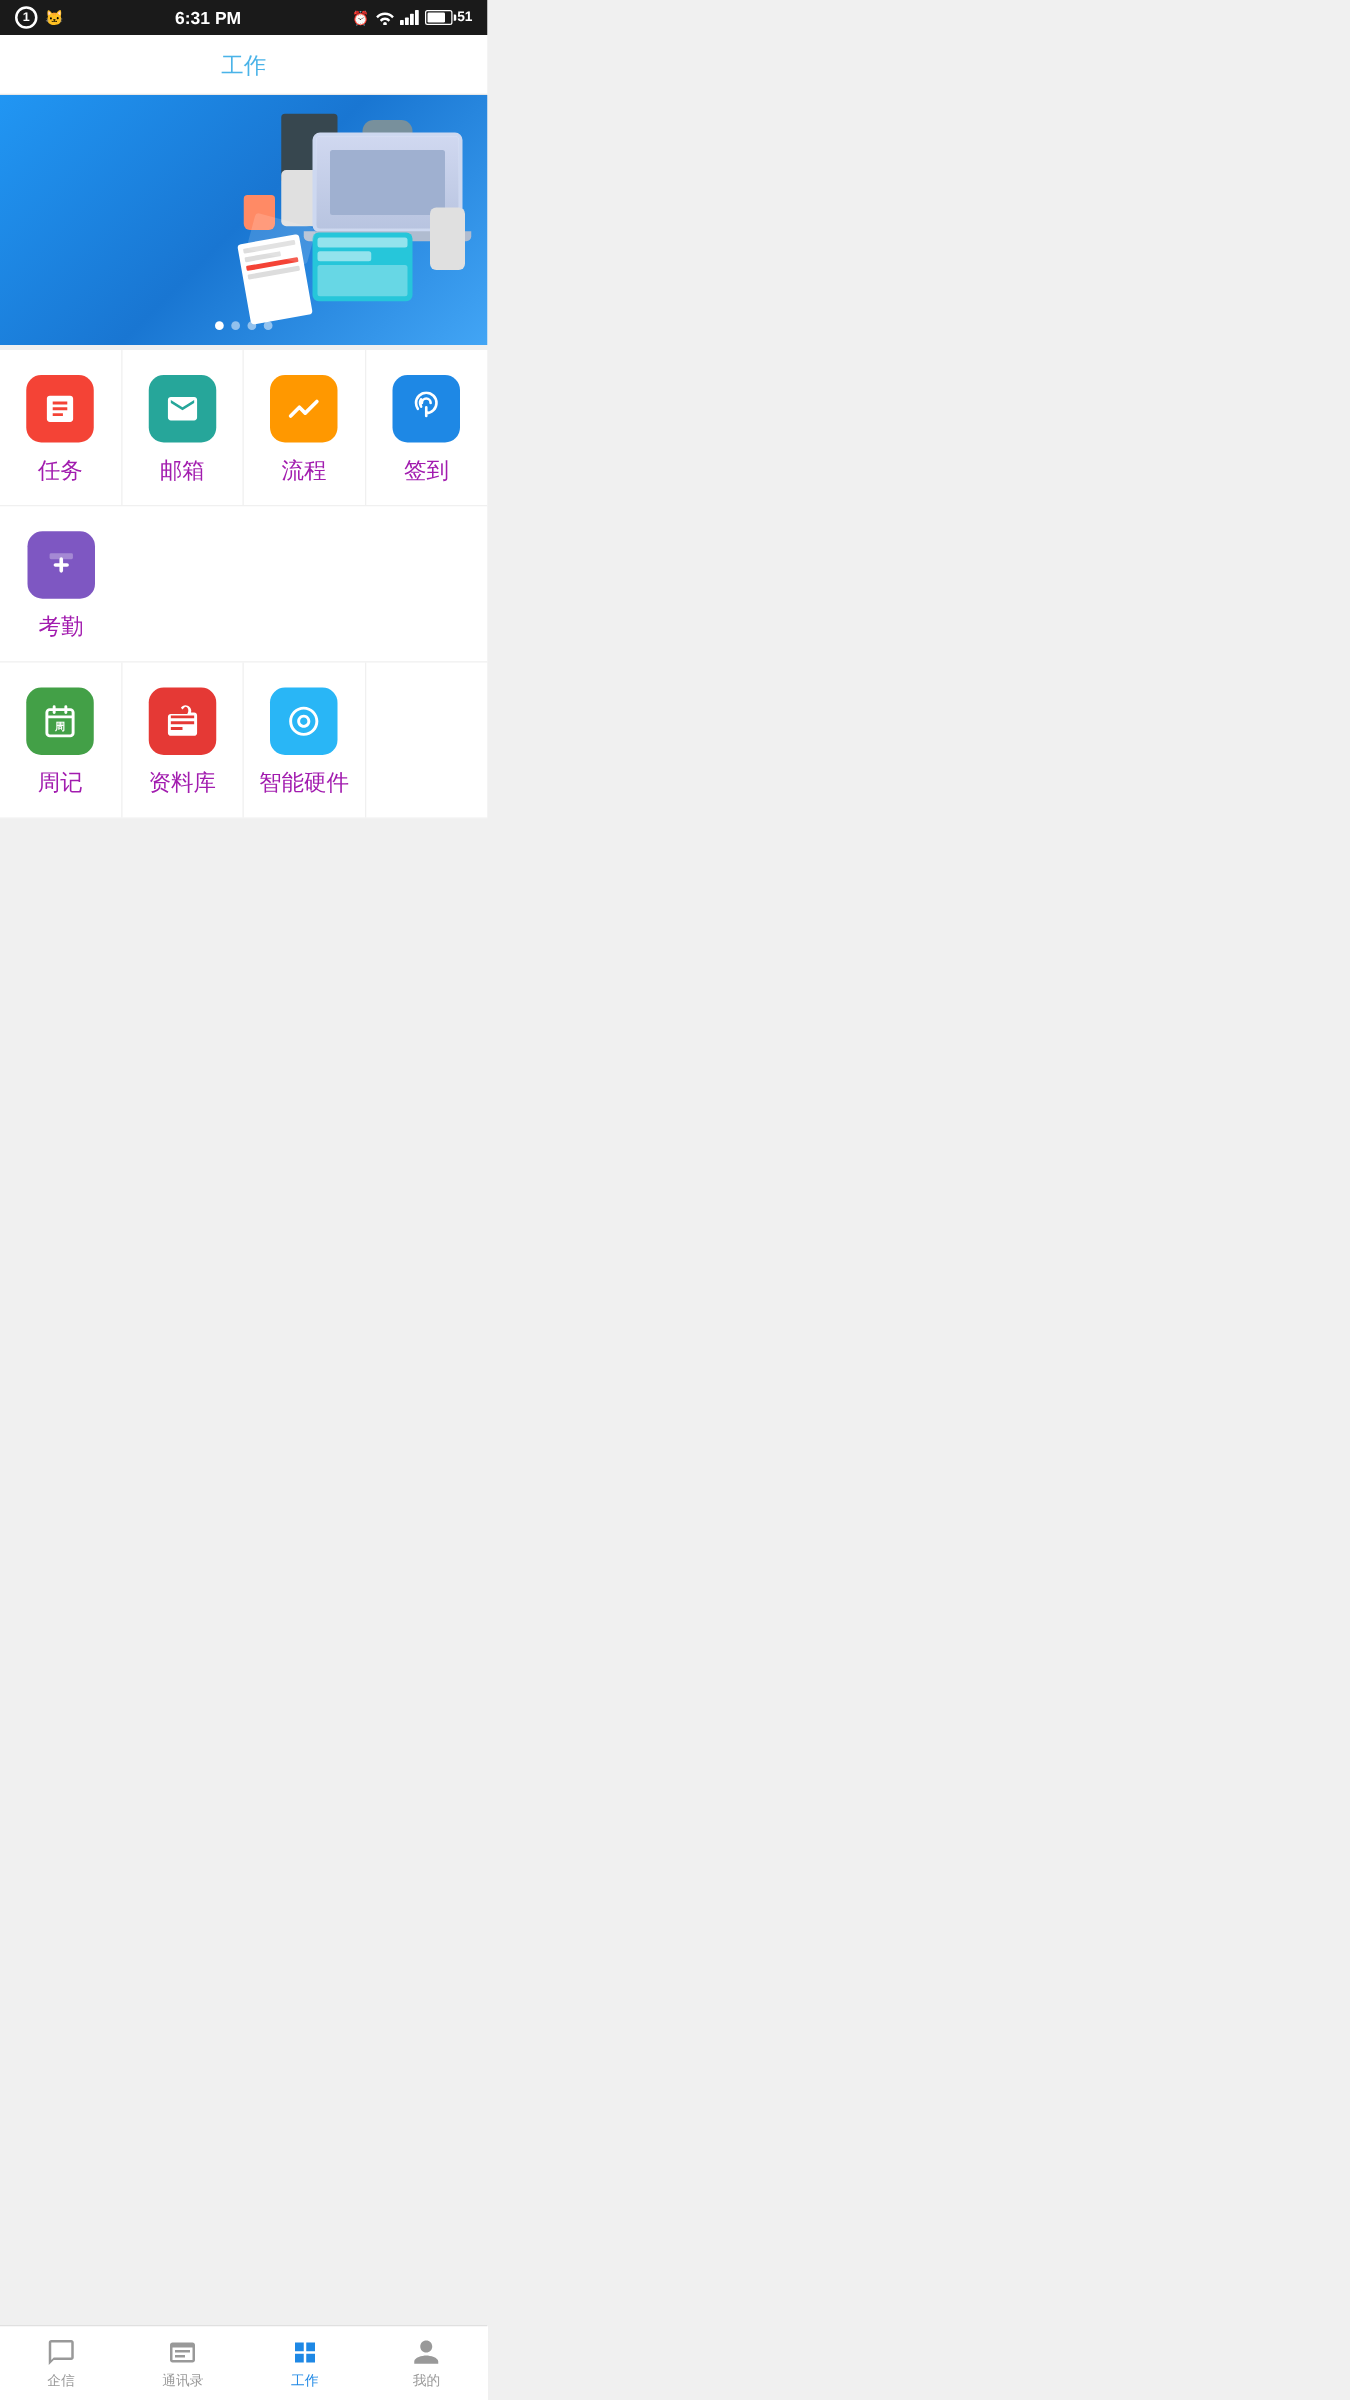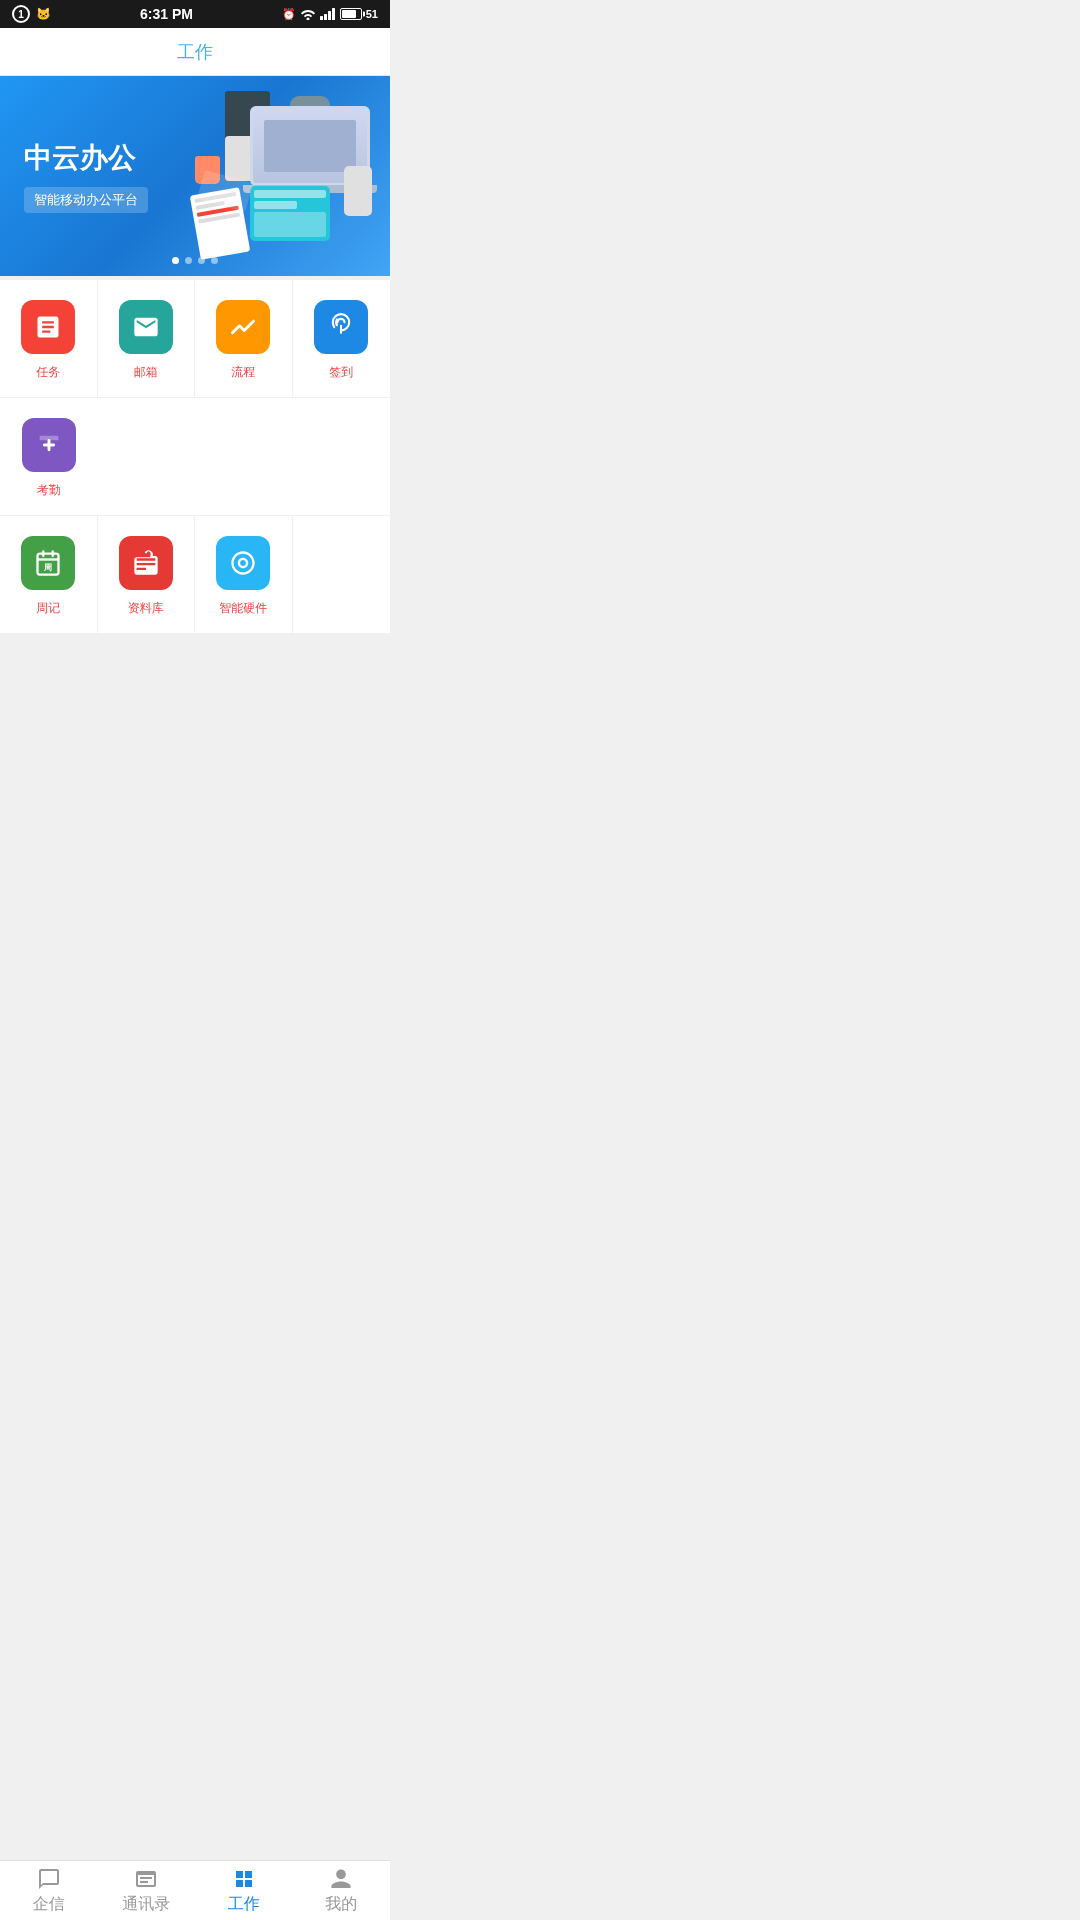--- a/index.html
+++ b/index.html
@@ -231,22 +231,22 @@
       width: 54px;
       height: 54px;
       border-radius: 12px;
       display: flex;
       align-items: center;
       justify-content: center;
       margin-bottom: 10px;
     }
     .icon-box svg { width: 28px; height: 28px; fill: white; }
     .item-label {
-      font-size: 12px;
-      color: #ef4444;
+      font-size: 18px;
+      color: #a21caf;
     }
 
     
     .bg-red { background: #F44336; }
     .bg-orange { background: #FF9800; }
     .bg-teal { background: #26A69A; }
     .bg-blue { background: #1E88E5; }
     .bg-purple { background: #7E57C2; }
     .bg-deep-orange { background: #F4511E; }
     .bg-brown { background: #A1884F; }
@@ -280,21 +280,21 @@
       display: flex;
       flex-direction: column;
       align-items: center;
       justify-content: center;
       gap: 3px;
       cursor: pointer;
       color: #999;
     }
     .nav-item.active { color: #1E88E5; }
     .nav-item svg { width: 24px; height: 24px; }
-    .nav-label { font-size: 16px; }
+    .nav-label { font-size: 11px; }
   </style>
 </head>
 <body>
 
 <div class="status-bar">
   <div class="status-left">
     <span style="width:18px;height:18px;border:2px solid white;border-radius:50%;display:flex;align-items:center;justify-content:center;font-size:10px;font-weight:700;">1</span>
     <span>🐱</span>
   </div>
   <div class="status-center">6:31 PM</div>
@@ -314,24 +314,20 @@
     </div>
     <span>51</span>
   </div>
 </div>
 
 <div class="header">
   <span class="header-title">工作</span>
 </div>
 
 <div class="banner">
-  <div class="banner-text">
-    <div class="banner-title">中云办公</div>
-    <div class="banner-subtitle">智能移动办公平台</div>
-  </div>
   <div class="banner-illustration">
     <div class="floating-item fi-notebook"></div>
     <div class="floating-item fi-glasses"></div>
     <div class="floating-item fi-calc"></div>
     <div class="laptop">
       <div style="width:100%;height:100%;background:linear-gradient(180deg,#d0d8f0 0%,#b8c4e0 100%);border-radius:3px;display:flex;align-items:center;justify-content:center;">
         <div style="width:80%;height:70%;background:#9fb0d0;border-radius:2px;"></div>
       </div>
     </div>
     <div class="floating-item fi-phone"></div>

